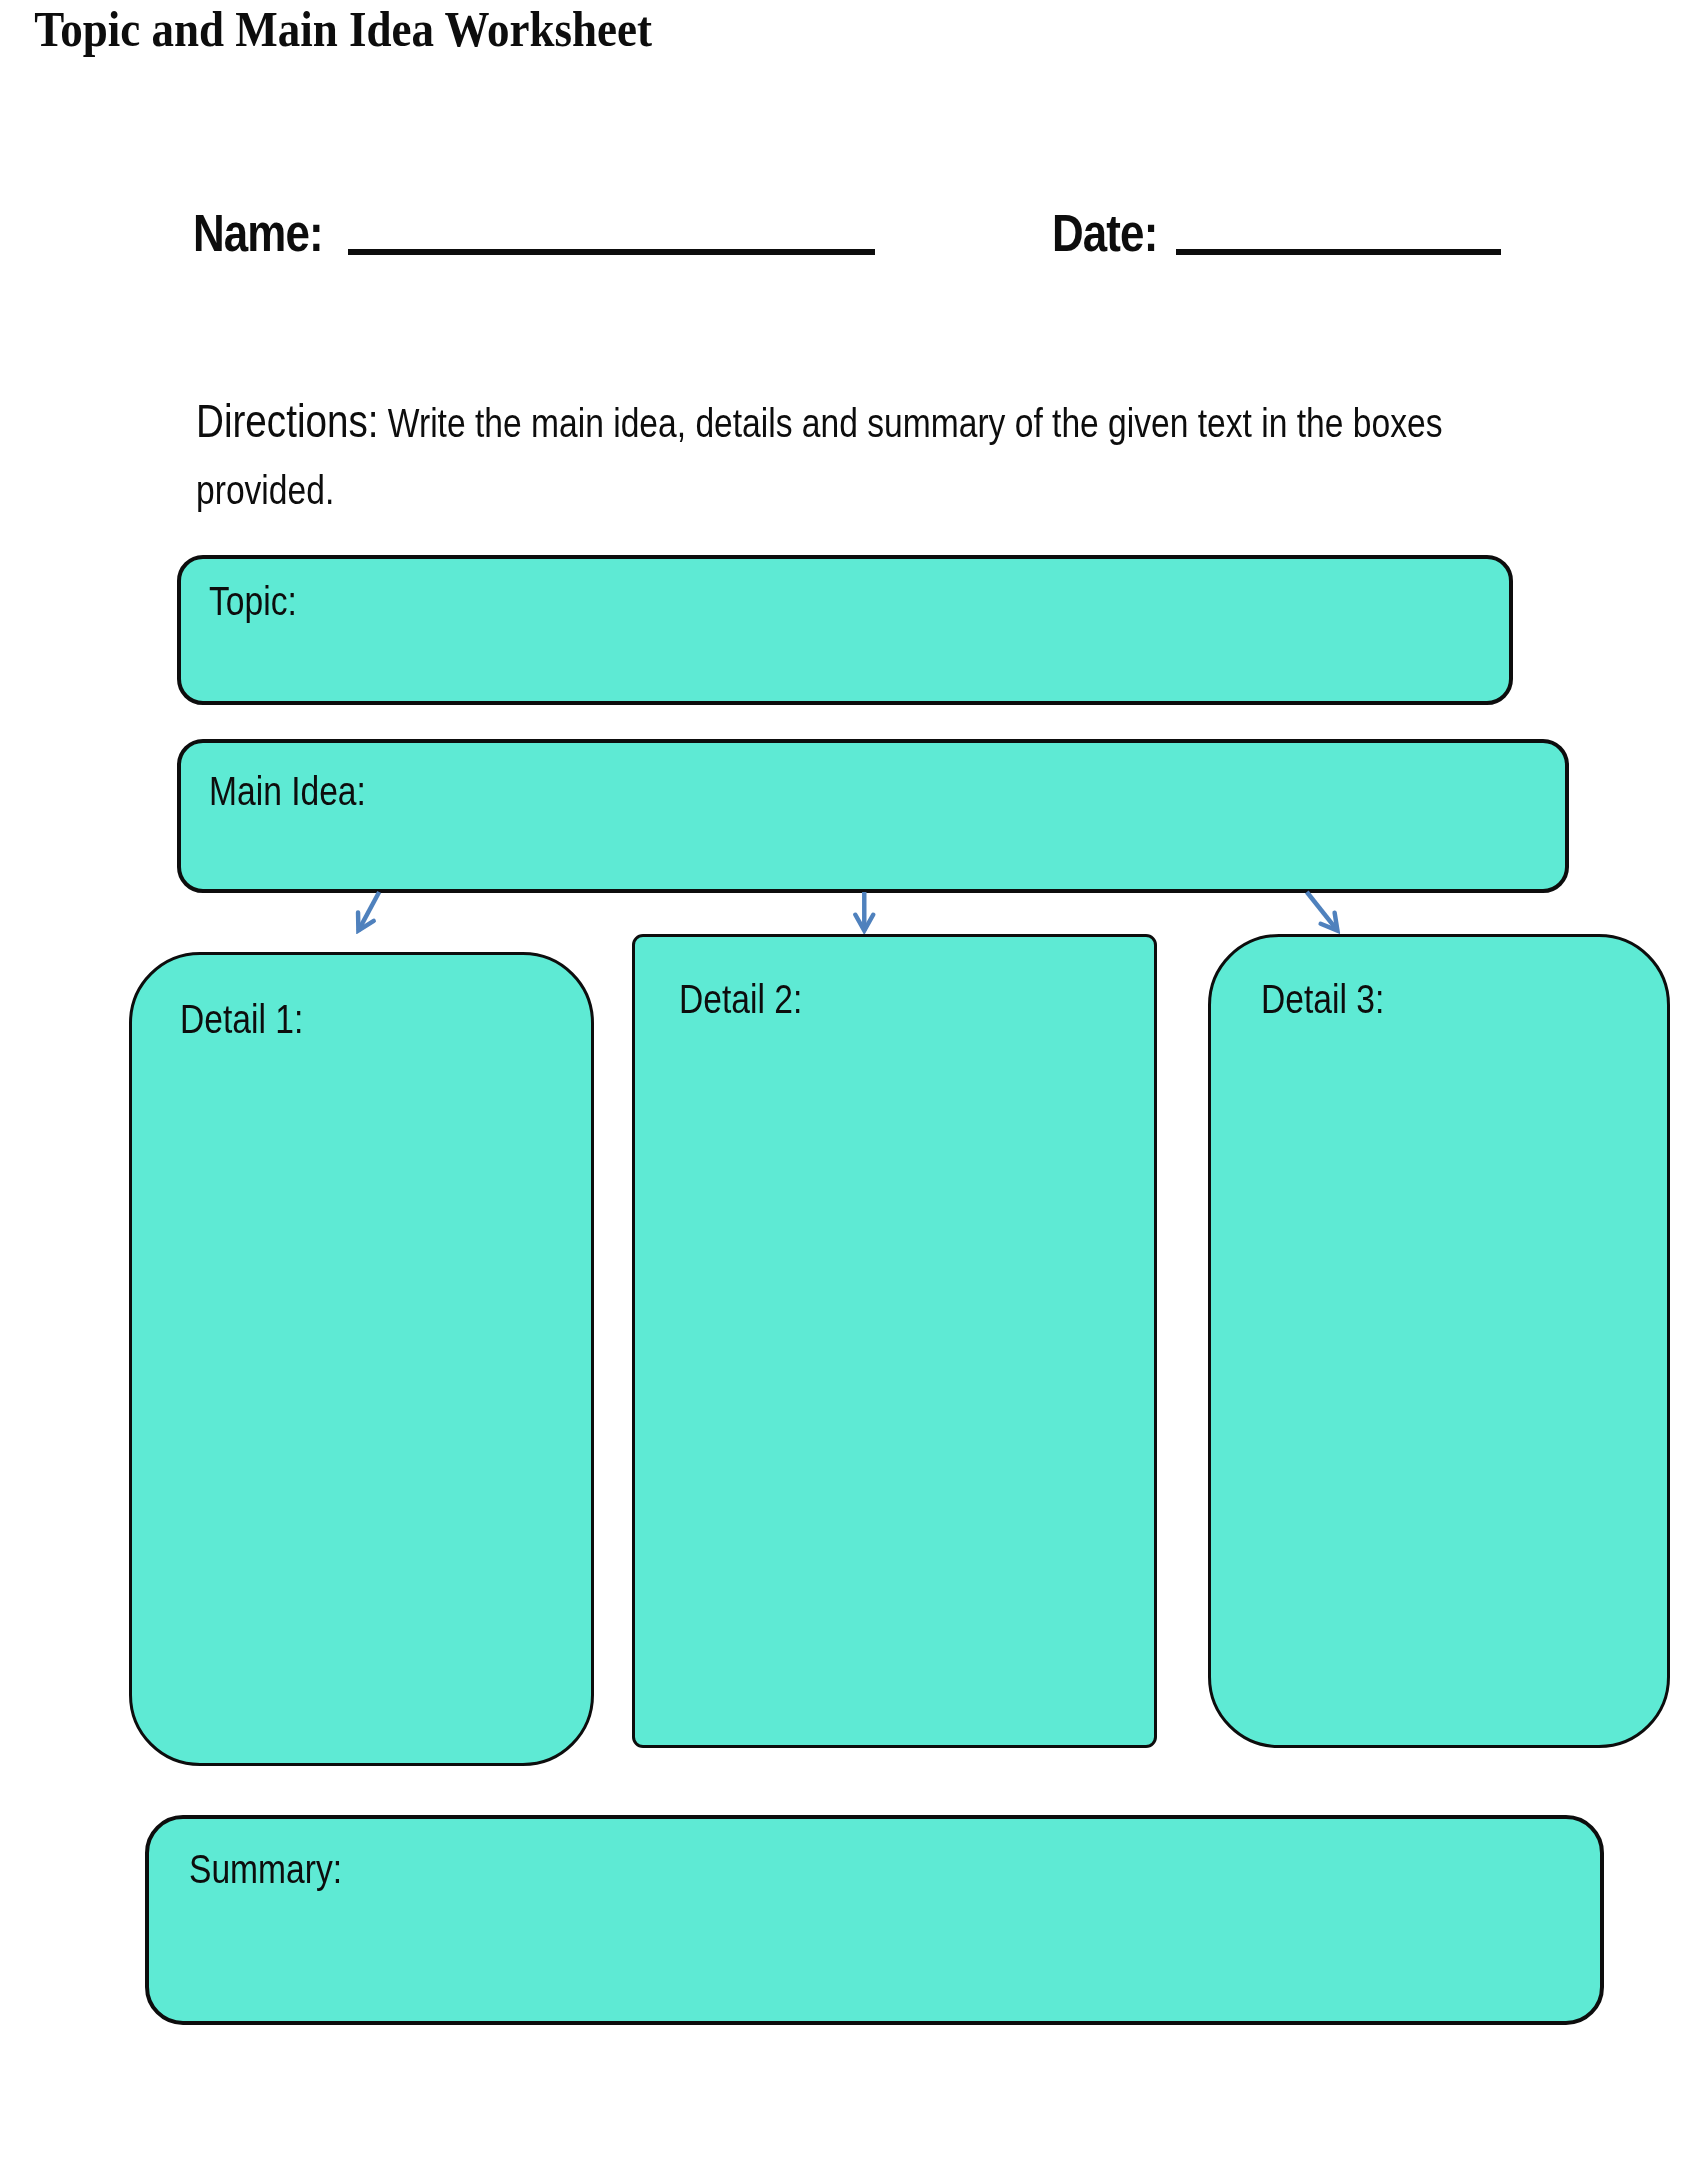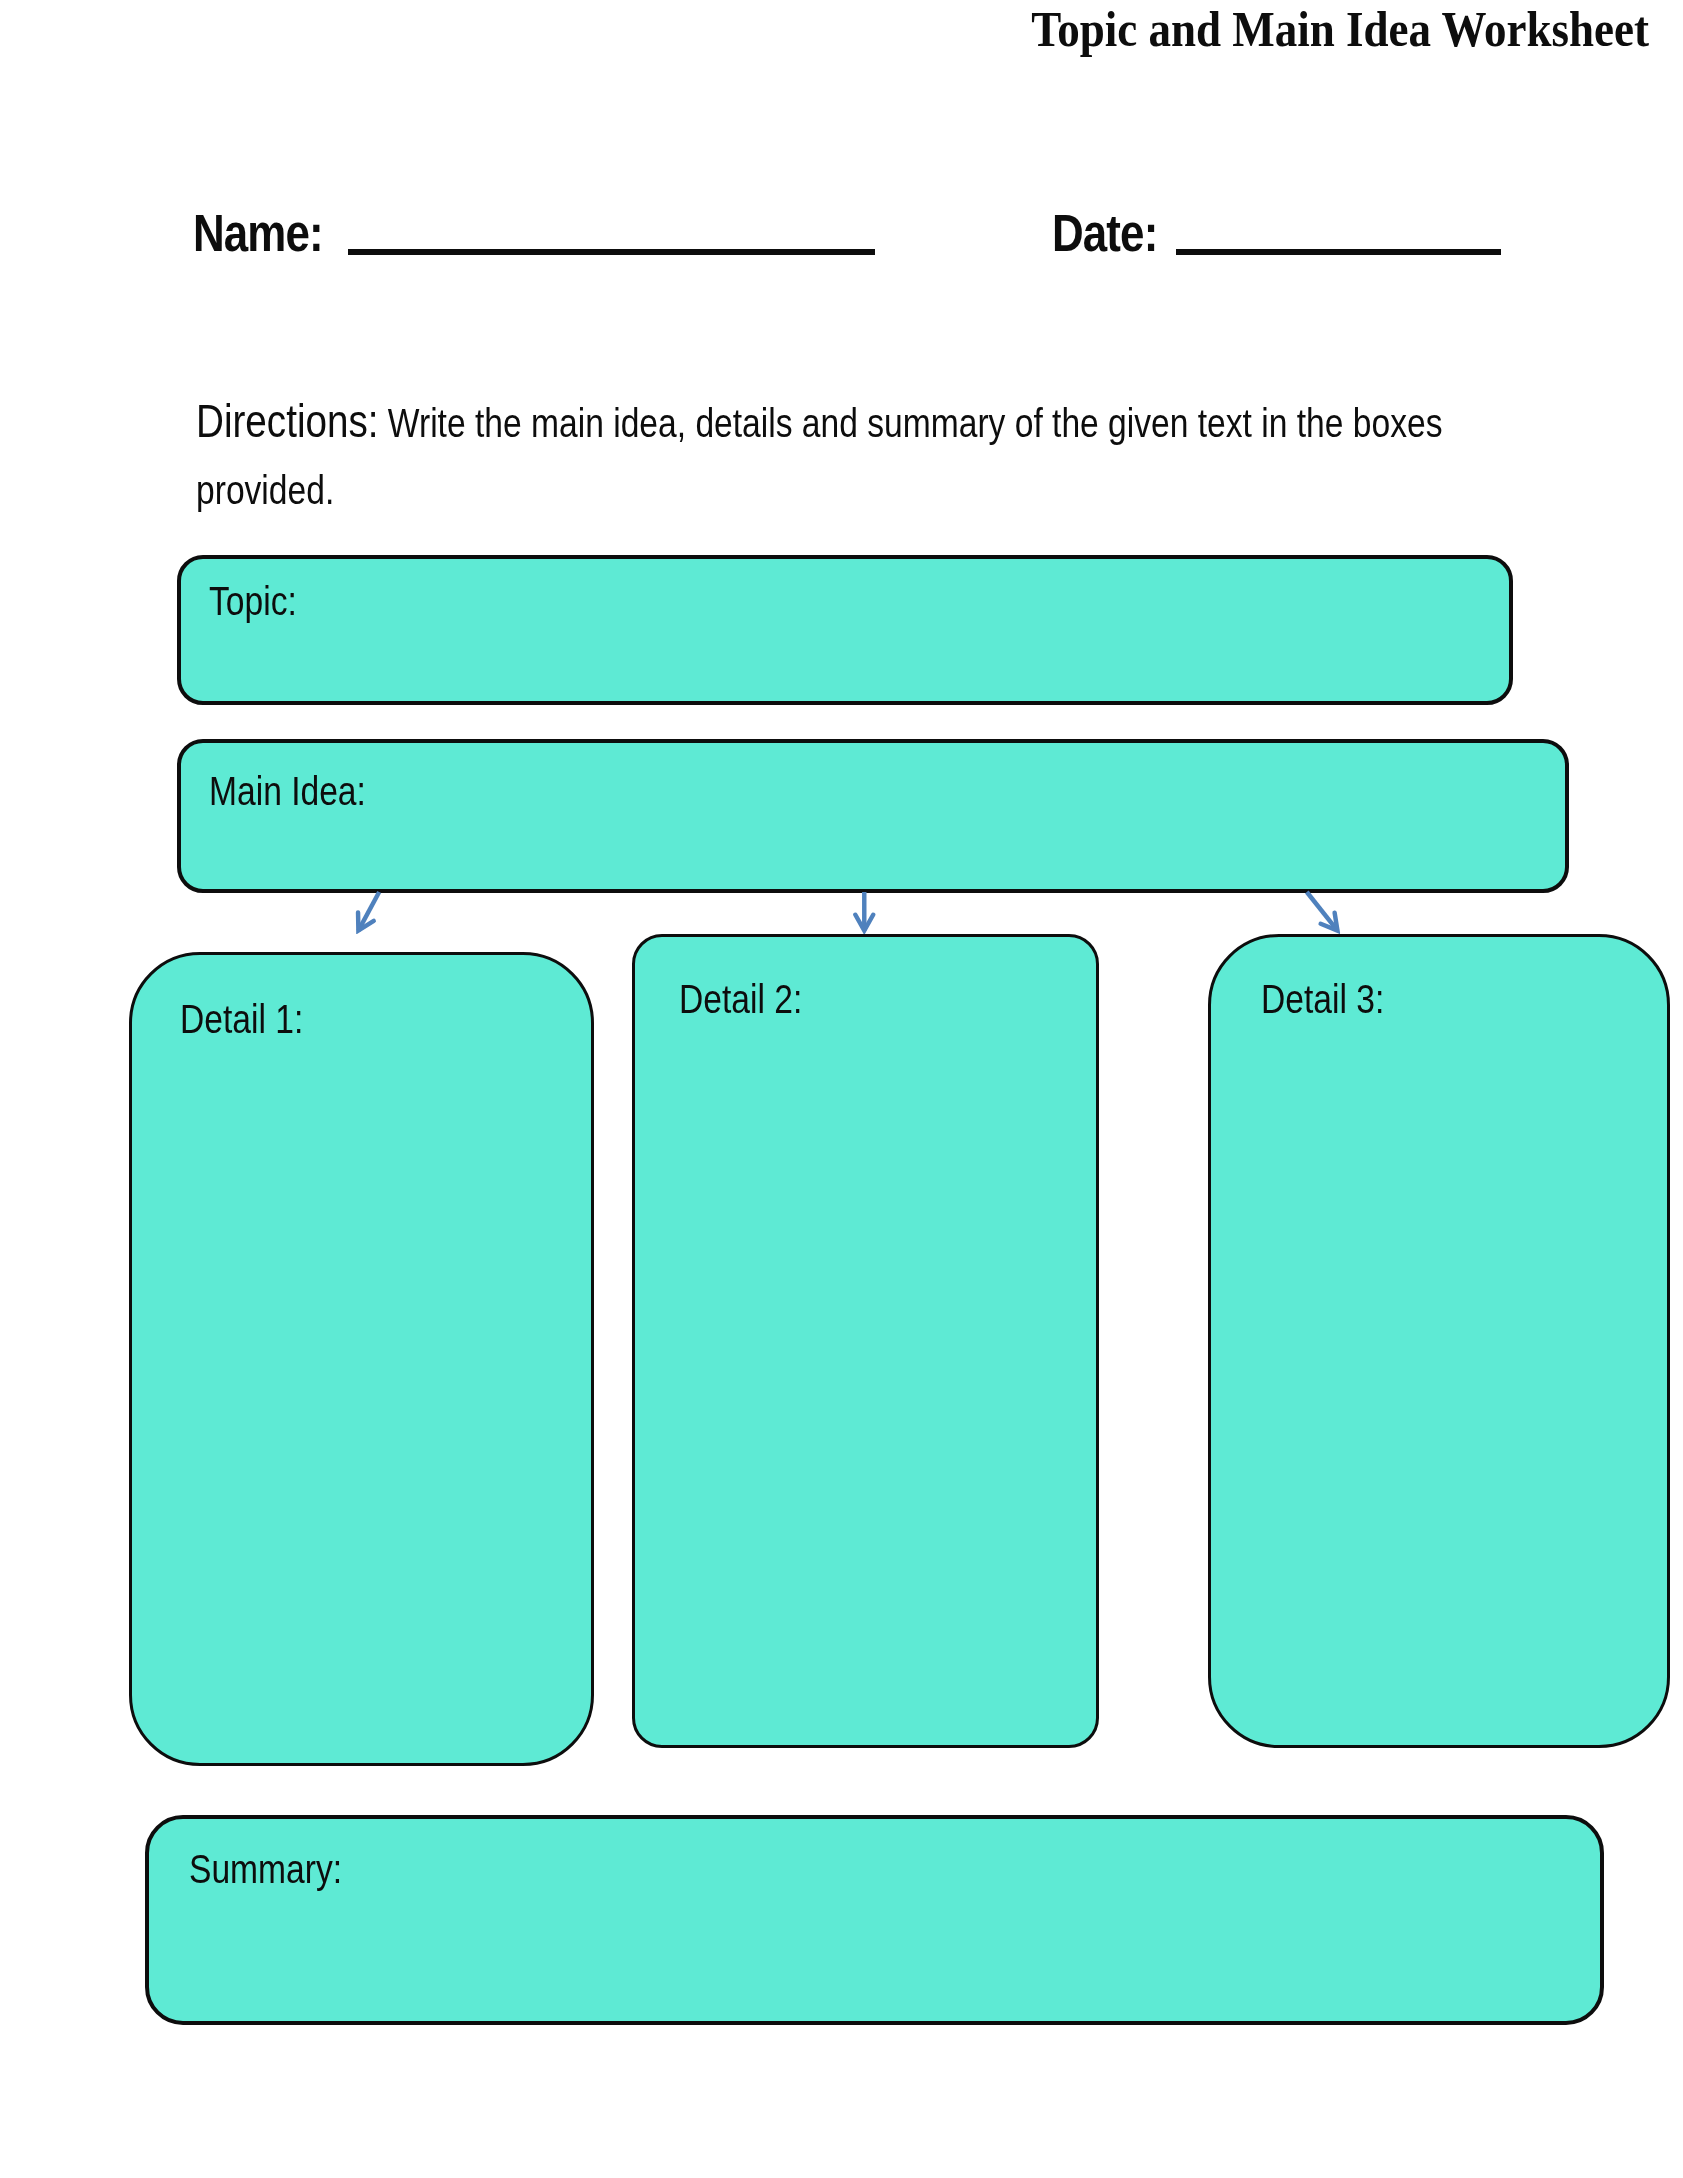--- a/index.html
+++ b/index.html
@@ -26,21 +26,21 @@
     transform:scaleX(0.86);
     transform-origin:0 0;
     letter-spacing:-1px;
   }
   .fill-line{
     background:#0d0d0d;
     height:6px;
   }
   .title-wrap{
     left:0; top:300; width:1683px;
-    display:flex; justify-content:flex-end;
+    display:flex; justify-content:flex-start;
   }
   .title-text{
     font-family:"Liberation Serif", serif;
     font-weight:bold;
     font-size:50px;
     transform:scaleX(0.90);
     transform-origin:50% 0;
     white-space:nowrap;
   }
   .directions{
@@ -60,21 +60,21 @@
     background:#5eead4;
     box-sizing:border-box;
   }
   .wbox .box-label{
     position:absolute;
     font-size:40px;
   }
   #topic-box   {left:177px; top:555px;  width:1336px; height:150px; border-radius:26px;}
   #mainidea-box{left:177px; top:739px;  width:1392px; height:154px; border-radius:26px;}
   #detail1-box {left:129px; top:952px;  width:465px;  height:814px; border-radius:71px; border-width:3px;}
-  #detail2-box {left:632px; top:934px;  width:467px;  height:814px; border-radius:30px; border-width:3px;}
+  #detail2-box {left:632px; top:934px;  width:525px;  height:814px; border-radius:11px; border-width:3px;}
   #detail3-box {left:1208px;top:934px;  width:462px;  height:814px; border-radius:71px; border-width:3px;}
   #summary-box {left:145px; top:1815px; width:1459px; height:210px; border-radius:38px;}
   #topic-box .box-label   {left:28px; top:20px;}
   #mainidea-box .box-label{left:28px; top:26px;}
   #detail1-box .box-label {left:48px; top:42px;}
   #detail2-box .box-label {left:44px; top:40px;}
   #detail3-box .box-label {left:50px; top:40px;}
   #summary-box .box-label {left:40px; top:28px;}
   #arrow-layer{
     left:0; top:0;

